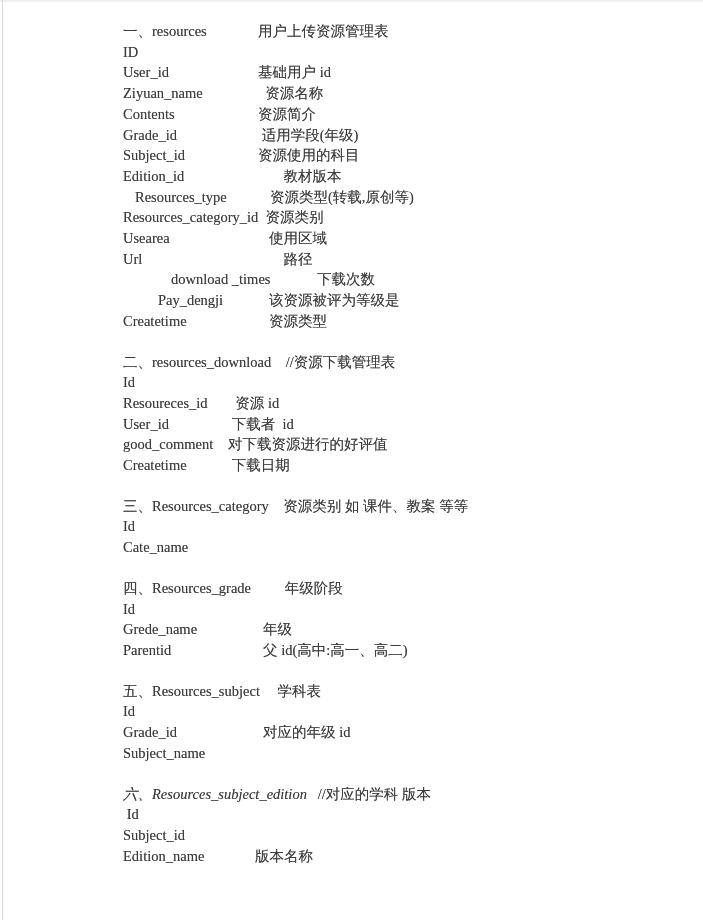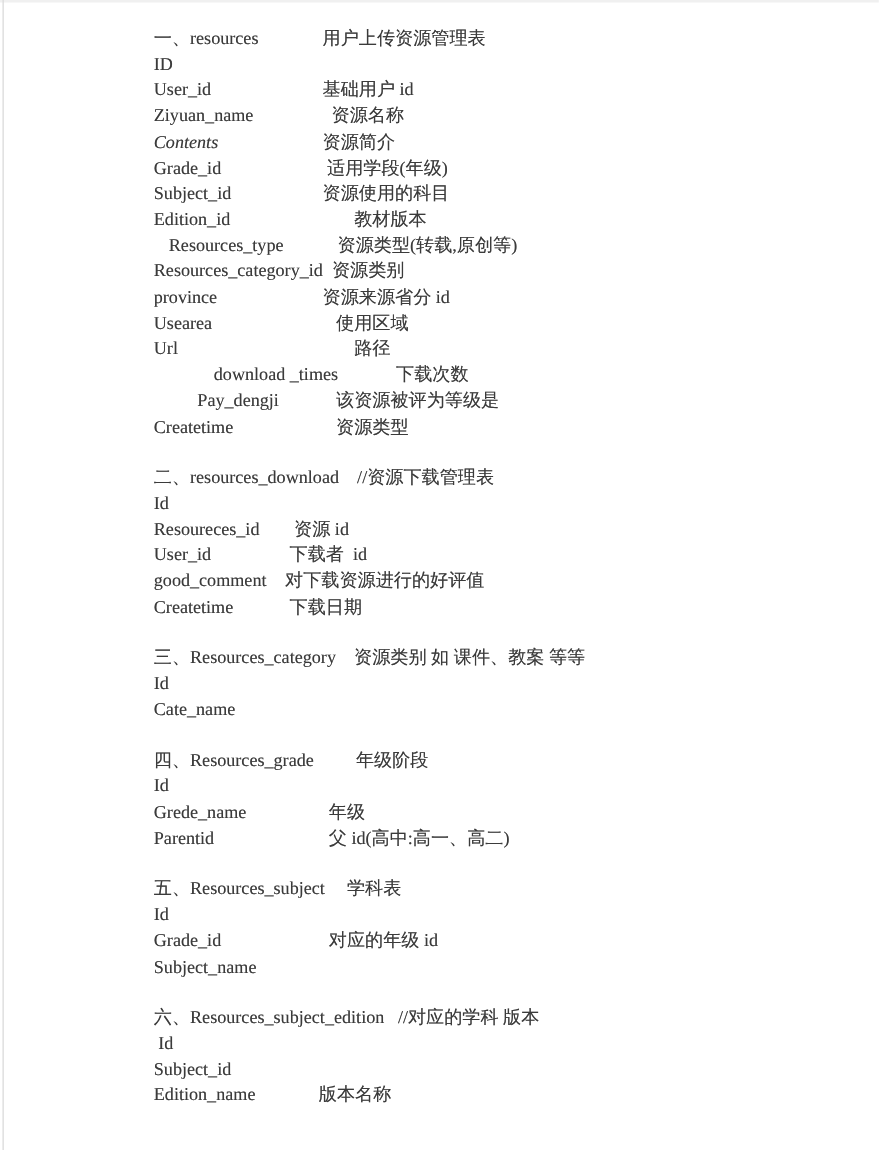--- a/index.html
+++ b/index.html
@@ -65,27 +65,26 @@
 
 <div class="page">
   <div class="scan-top"></div>
   <div class="scan-edge"></div>
   <div class="content" id="doc-content">
       <div class="section">
         <div class="row header"><span class="name" style="min-width: 135px;"><span>一、</span><span>resources</span></span><span class="desc">用户上传资源管理表</span></div>
         <div class="row"><span class="name" style="min-width: 135px;">ID</span><span class="desc"></span></div>
         <div class="row"><span class="name" style="min-width: 135px;">User_id</span><span class="desc">基础用户 id</span></div>
         <div class="row"><span class="name" style="min-width: 135px;">Ziyuan_name</span><span class="desc">  资源名称</span></div>
-        <div class="row"><span class="name" style="min-width: 135px; font-style: italic;">Contents</span><span class="desc">资源简介</span></div>
+        <div class="row"><span class="name" style="min-width: 135px;">Contents</span><span class="desc">资源简介</span></div>
         <div class="row"><span class="name" style="min-width: 135px;">Grade_id</span><span class="desc"> 适用学段(年级)</span></div>
         <div class="row"><span class="name" style="min-width: 135px;">Subject_id</span><span class="desc">资源使用的科目</span></div>
         <div class="row"><span class="name" style="min-width: 135px;">Edition_id</span><span class="desc">       教材版本</span></div>
         <div class="row"><span class="name" style="min-width: 135px; margin-left: 12px;">Resources_type</span><span class="desc">资源类型(转载,原创等)</span></div>
         <div class="row"><span class="name" style="min-width: 135px;">Resources_category_id</span><span class="desc">  资源类别</span></div>
-        <div class="row"><span class="name" style="min-width: 135px;">province</span><span class="desc">资源来源省分 id</span></div>
         <div class="row"><span class="name" style="min-width: 135px;">Usearea</span><span class="desc">   使用区域</span></div>
         <div class="row"><span class="name" style="min-width: 135px;">Url</span><span class="desc">       路径</span></div>
         <div class="row"><span class="name" style="min-width: 135px; margin-left: 48px;">download _times</span><span class="desc">   下载次数</span></div>
         <div class="row"><span class="name" style="min-width: 135px; text-align: center;">Pay_dengji</span><span class="desc">   该资源被评为等级是</span></div>
         <div class="row"><span class="name" style="min-width: 135px;">Createtime</span><span class="desc">   资源类型</span></div>
       </div>
       <div class="section">
         <div class="row header"><span class="name" style="min-width: 105px;"><span>二、</span><span>resources_download</span></span><span class="desc">    //资源下载管理表</span></div>
         <div class="row"><span class="name" style="min-width: 105px;">Id</span><span class="desc"></span></div>
         <div class="row"><span class="name" style="min-width: 105px;">Resoureces_id</span><span class="desc">  资源 id</span></div>
@@ -104,19 +103,19 @@
         <div class="row"><span class="name" style="min-width: 140px;">Grede_name</span><span class="desc">年级</span></div>
         <div class="row"><span class="name" style="min-width: 140px;">Parentid</span><span class="desc">父 id(高中:高一、高二)</span></div>
       </div>
       <div class="section">
         <div class="row header"><span class="name" style="min-width: 140px;"><span>五、</span><span>Resources_subject</span></span><span class="desc">    学科表</span></div>
         <div class="row"><span class="name" style="min-width: 140px;">Id</span><span class="desc"></span></div>
         <div class="row"><span class="name" style="min-width: 140px;">Grade_id</span><span class="desc">对应的年级 id</span></div>
         <div class="row"><span class="name" style="min-width: 140px;">Subject_name</span><span class="desc"></span></div>
       </div>
       <div class="section">
-        <div class="row header"><span class="name" style="min-width: 132px;"><span>六、</span><span>Resources_subject_edition</span></span><span class="desc">   //对应的学科 版本</span></div>
+        <div class="row header"><span class="name" style="min-width: 132px; font-style: italic;"><span>六、</span><span>Resources_subject_edition</span></span><span class="desc">   //对应的学科 版本</span></div>
         <div class="row"><span class="name" style="min-width: 132px;"> Id</span><span class="desc"></span></div>
         <div class="row"><span class="name" style="min-width: 132px;">Subject_id</span><span class="desc"></span></div>
         <div class="row"><span class="name" style="min-width: 132px;">Edition_name</span><span class="desc">版本名称</span></div>
       </div>
     </div>
 </div>
 
 </body></html>

